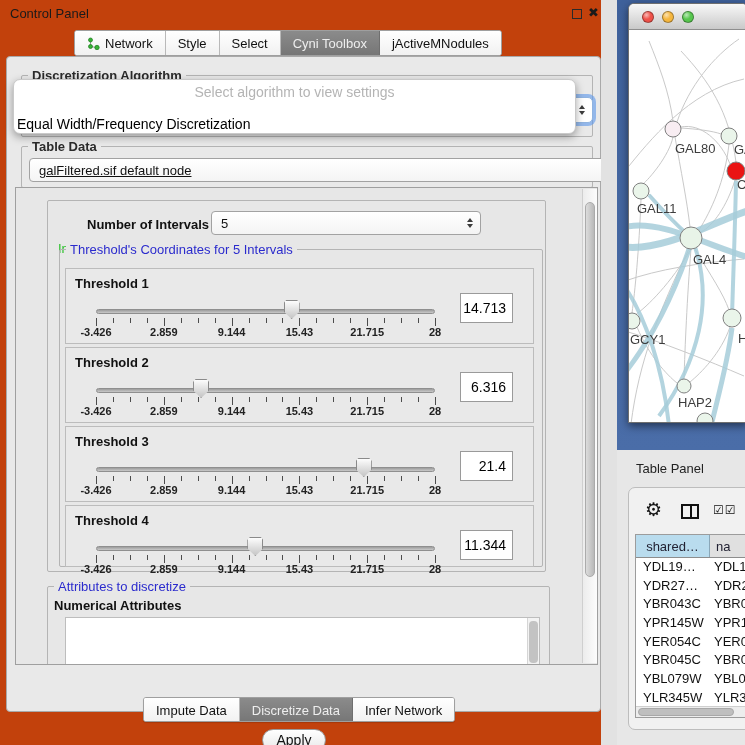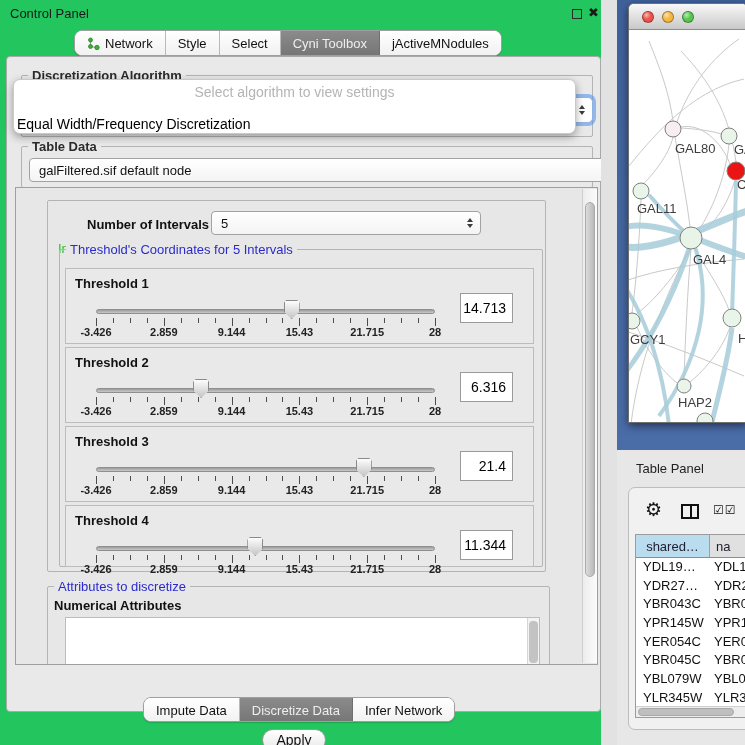--- a/index.html
+++ b/index.html
@@ -1,26 +1,26 @@
 <!DOCTYPE html>
 <html><head>
 <meta charset="utf-8">
 <style>
   * { margin:0; padding:0; box-sizing:border-box; }
   html,body { width:745px; height:745px; overflow:hidden; background:#e4e4e4;
     font-family:"Liberation Sans","DejaVu Sans",sans-serif; font-size:13px; color:#111; }
 
   
-  #left { position:absolute; left:0; top:0; width:601px; height:745px; background:#22c55e; }
+  #left { position:absolute; left:0; top:0; width:601px; height:745px; background:#c2410c; }
   #cp-header { position:absolute; left:0; top:0; width:601px; height:27px; }
   #cp-title { position:absolute; left:10px; top:6px; font-size:13px; color:#1a1a1a; }
   #float-btn { position:absolute; left:572px; top:9px; width:10px; height:10px; border:1.6px solid #2a2a2a; }
   #close-btn { position:absolute; left:588px; top:5px; font-size:13px; font-weight:bold; color:#1a1a1a; }
 
-  .segtabs { position:absolute; display:flex; border:1px solid #9f9f9f; border-radius:8px;
+  .segtabs { position:absolute; display:flex; border:1px solid #9f9f9f; border-radius:3px;
     overflow:hidden; background:#fff; box-shadow:0 1px 1px rgba(0,0,0,.15); }
   .segtab { display:flex; align-items:center; gap:5px; padding:0 12px; height:24px;
     font-size:13px; color:#111; background:linear-gradient(#ffffff,#f1f1f1);
     border-right:1px solid #b9b9b9; cursor:default; }
   .segtab:last-child { border-right:none; }
   .segtab.sel { background:linear-gradient(#8b8b8b,#767676); color:#eeeeee; border-right-color:#6f6f6f; }
   #top-tabs { left:74px; top:30px; height:26px; }
   #bottom-tabs { left:143px; top:697px; height:25px; z-index:6; }
 
   #content-box { position:absolute; left:6px; top:56px; width:595px; height:656px;
@@ -172,21 +172,21 @@
     </div>
     <div id="algo-combo">
       <span class="arrows" style="position:absolute;right:7px;top:0;height:100%;display:flex;flex-direction:column;justify-content:center;gap:2px;">
         <i class="up" style="display:block;width:0;height:0;border-left:3.5px solid transparent;border-right:3.5px solid transparent;border-bottom:4.5px solid #3c3c3c;"></i>
         <i class="dn" style="display:block;width:0;height:0;border-left:3.5px solid transparent;border-right:3.5px solid transparent;border-top:4.5px solid #3c3c3c;"></i>
       </span>
     </div>
 
     <div id="tabledata-box" class="gbox">
       <span class="gbox-title t-bold" style="background:#e9e9e9;">Table Data</span>
-      <div class="combo" style="left:7px; top:11px; width:610px; height:24px;">
+      <div class="combo" style="left:7px; top:11px; width:610px; height:24px;text-decoration:underline;">
         <span>galFiltered.sif default node</span>
         <span class="arrows">
             <i class="up"></i>
             <i class="dn"></i>
           </span>
       </div>
     </div>
 
     <div id="scrollpane">
       <div id="interval-box" class="gbox">

